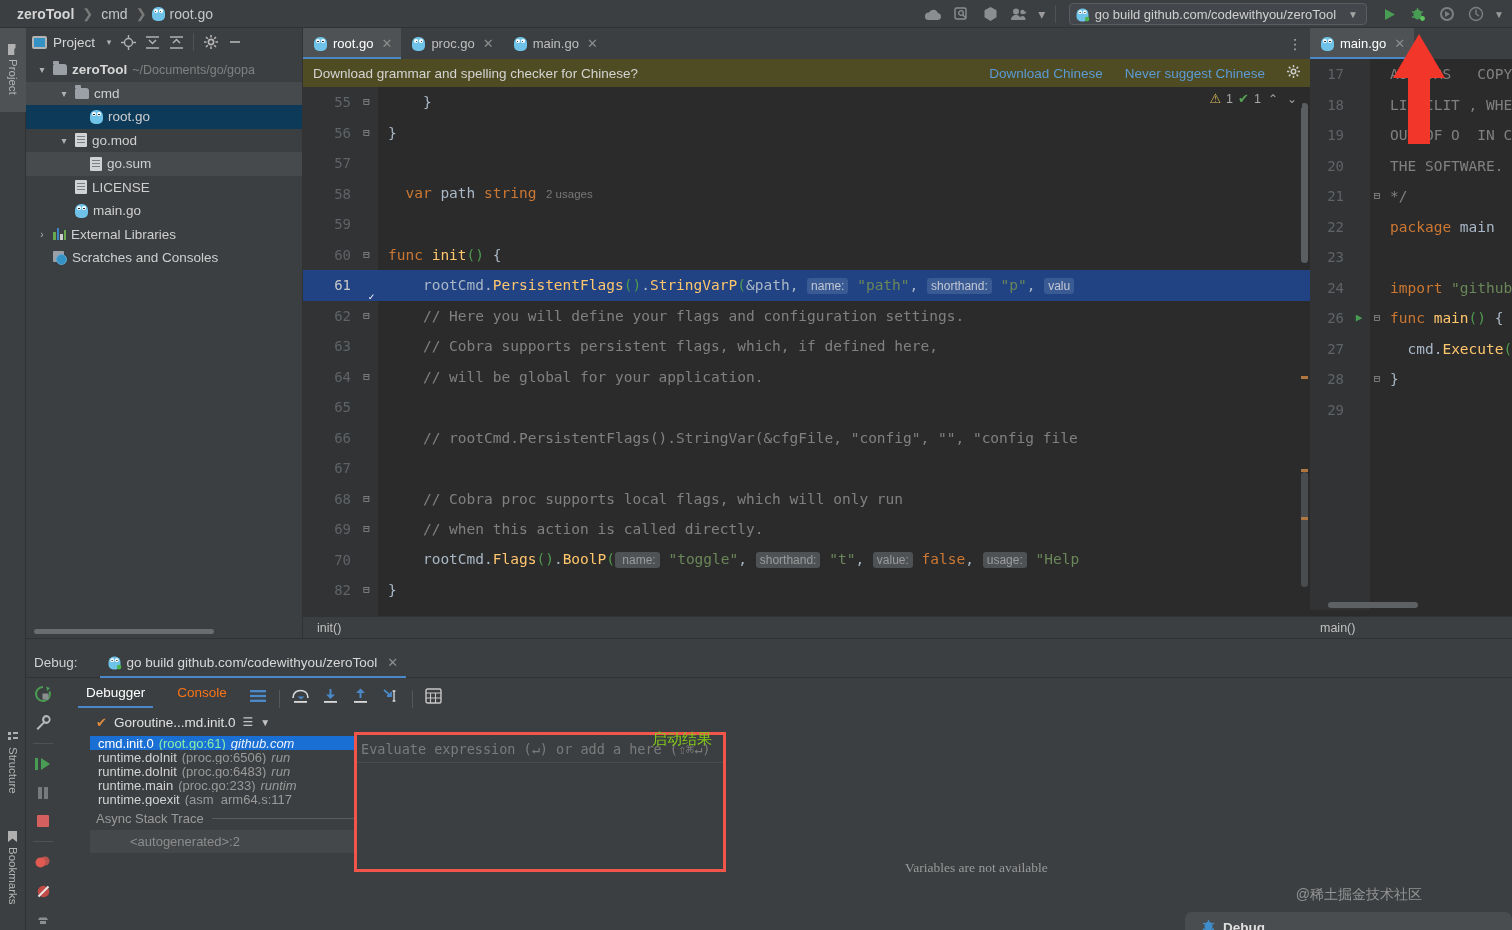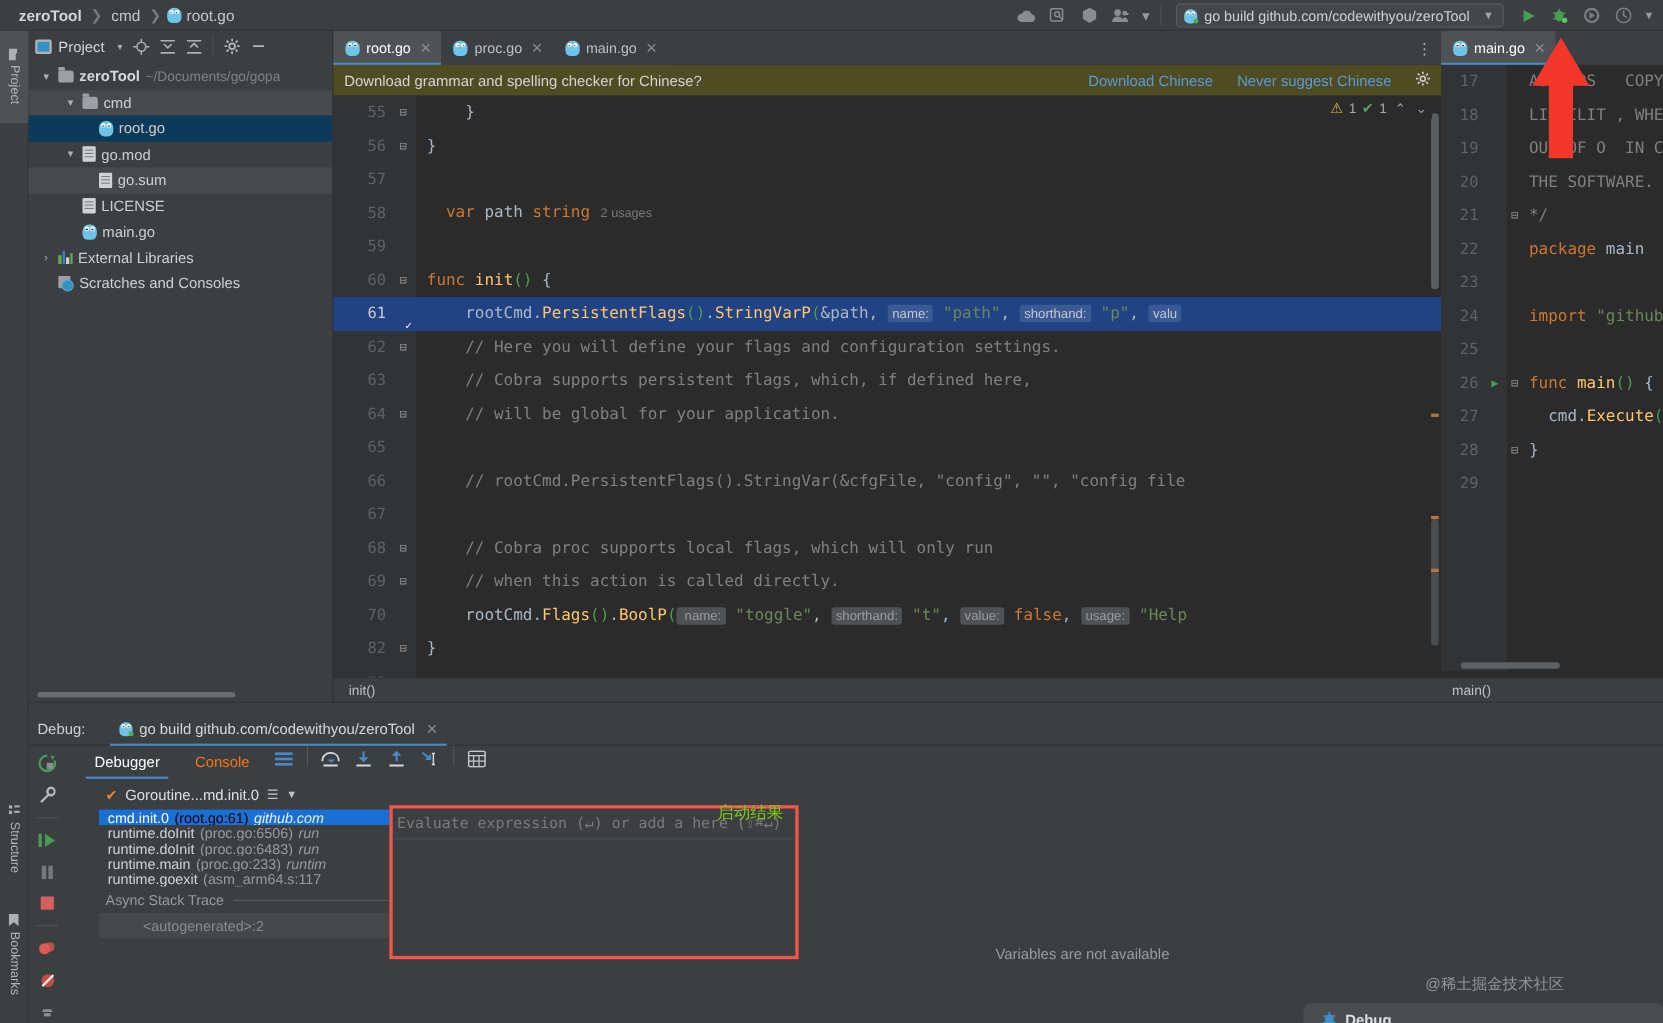--- a/index.html
+++ b/index.html
@@ -214,57 +214,57 @@
   .debug-sess .x { color: #8d8d8d; font-size: 13px; margin-left: 4px; }
 
   .debug-left-tools {
     position: absolute; left: 0px; top: 30px; width: 34px; height: 252px;
     display: flex; flex-direction: column; align-items: center; padding-top: 6px; gap: 9px;
   }
   .dt { width: 22px; height: 20px; display:flex; align-items:center; justify-content:center; }
   .dt-divider { width: 20px; height: 1px; background: #4f5254; margin: 1px 0;}
 
   .debug-body { position: absolute; left: 34px; top: 30px; width: 1452px; height: 252px; }
-  .debug-tabs { height: 30px; display: flex; align-items: flex-start; gap: 0; padding-left: 10px; }
+  .debug-tabs { height: 30px; display: flex; align-items: flex-end; gap: 0; padding-left: 10px; }
   .dtab { font-size: 13.5px; color: #f97316; padding: 0 16px; height: 30px; line-height: 30px; position: relative; }
   .dtab.active { color: #ffffff; }
   .dtab.active::after { content:""; position:absolute; left:8px; right:8px; bottom:0; height:2px; background:#4a88c7; }
   .dbtn { width: 24px; height: 24px; display:flex; align-items:center; justify-content:center; margin: 0 3px;}
   .dt-vsep { width:1px; height:18px; background:#55585a; margin: 0 6px; }
 
   .frames { position: absolute; left: 30px; top: 30px; width: 278px; height: 222px; }
   .frames-head {
     height: 28px; display: flex; align-items: center; gap: 7px; padding-left: 6px; font-size: 13.5px; color: #e0e0e0;
   }
   .frame-row {
     height: 14px; display: flex; align-items: center; padding-left: 8px; font-size: 13px;
     white-space: nowrap; overflow: hidden;
   }
   .frame-row.sel { background: #1a6fd4; color: #fff; }
   .fr-name { color: #d2d2d2; }
   .frame-row.sel .fr-name { color: #ffffff; }
   .fr-loc { color: #9a9a9a; margin-left: 5px; }
-  .frame-row.sel .fr-loc { color: #000000; }
+  .frame-row.sel .fr-loc { color: #86efac; }
   .fr-pkg { color: #9a9a9a; font-style: italic; margin-left: 5px; }
   .frame-row.sel .fr-pkg { color: #eaf1fb; font-style: italic; }
   .async-head { height: 24px; display:flex; align-items:center; gap:8px; padding-left:6px; font-size:13px; color:#9a9a9a; }
   .async-line { flex:1; height:1px; background:#5a5d5f; margin-right: 10px;}
   .autogen { height: 23px; display:flex; align-items:center; padding-left: 40px; font-size: 13px; color:#8c8c8c; background:#45484a;}
 
   .watch-box {
     position: absolute; left: 294px; top: 54px; width: 372px; height: 140px;
     border: 3px solid #f2564a; background: #3c3f41;
   }
   .watch-input {
     height: 28px; display:flex; align-items:center; padding-left: 4px;
     font-family: "DejaVu Sans Mono", monospace; font-size: 13.5px; color: #7b7b7b;
     border-bottom: 1px solid #4a4d4f; overflow:hidden; white-space:nowrap;
   }
   .annot-cn { position: absolute; left: 592px; top: 52px; font-size: 15px; color: #84cc16; font-family: "DejaVu Sans", sans-serif;}
-  .vars-msg { position: absolute; left: 845px; top: 182px; font-size: 13.5px; color: #9a9a9a; }
+  .vars-msg { position: absolute; left: 845px; top: 182px; font-size: 13.5px; color: #9a9a9a; font-family: Liberation Serif, serif; }
   .watermark { position: absolute; right: 90px; top: 208px; font-size: 14px; color: #949494; }
 
   .status-pop {
     position: absolute; left: 1159px; top: 264px; width: 327px; height: 30px;
     background: #4a4d4f; border-radius: 7px 7px 0 0; display: flex; align-items: center;
     gap: 7px; padding-left: 16px; font-size: 13.5px; color: #e0e0e0; font-weight: bold;
   }
 
   
   .bigarrow { position: absolute; left: 1390px; top: 34px; width: 58px; height: 110px; z-index: 30; }
@@ -608,21 +608,20 @@
       <div class="gutter2"></div>
       <div id="right-lines" style="position:absolute;left:0;top:0;right:0;">
           <div class="ln2"><span class="lnum2">17</span><span class="gut2b"></span><span class="gut2b" style="width:14px"><span class="fold"></span></span><span class="ctxt2"><span class="cmt">AUTHORS   COPYRIGH</span></span></div>
           <div class="ln2"><span class="lnum2">18</span><span class="gut2b"></span><span class="gut2b" style="width:14px"><span class="fold"></span></span><span class="ctxt2"><span class="cmt">LIABILIT , WHETHER</span></span></div>
           <div class="ln2"><span class="lnum2">19</span><span class="gut2b"></span><span class="gut2b" style="width:14px"><span class="fold"></span></span><span class="ctxt2"><span class="cmt">OUT OF O  IN CONNE</span></span></div>
           <div class="ln2"><span class="lnum2">20</span><span class="gut2b"></span><span class="gut2b" style="width:14px"><span class="fold"></span></span><span class="ctxt2"><span class="cmt">THE SOFTWARE.</span></span></div>
           <div class="ln2"><span class="lnum2">21</span><span class="gut2b"></span><span class="gut2b" style="width:14px"><span class="fold">⊟</span></span><span class="ctxt2"><span class="cmt">*/</span></span></div>
           <div class="ln2"><span class="lnum2">22</span><span class="gut2b"></span><span class="gut2b" style="width:14px"><span class="fold"></span></span><span class="ctxt2"><span class="kw">package </span><span class="id">main</span></span></div>
           <div class="ln2"><span class="lnum2">23</span><span class="gut2b"></span><span class="gut2b" style="width:14px"><span class="fold"></span></span><span class="ctxt2"></span></div>
           <div class="ln2"><span class="lnum2">24</span><span class="gut2b"></span><span class="gut2b" style="width:14px"><span class="fold"></span></span><span class="ctxt2"><span class="kw">import </span><span class="str">"github.com</span></span></div>
-          <div class="ln2"><span class="lnum2">25</span><span class="gut2b"></span><span class="gut2b" style="width:14px"><span class="fold"></span></span><span class="ctxt2"></span></div>
           <div class="ln2"><span class="lnum2">26</span><span class="gut2b"><span class="runarrow">▶</span></span><span class="gut2b" style="width:14px"><span class="fold">⊟</span></span><span class="ctxt2"><span class="kw">func </span><span class="fn">main</span><span class="greenparen">()</span><span class="paren"> {</span></span></div>
           <div class="ln2"><span class="lnum2">27</span><span class="gut2b"></span><span class="gut2b" style="width:14px"><span class="fold"></span></span><span class="ctxt2"><span class="id">  </span><span class="id">cmd</span><span class="paren">.</span><span class="fn">Execute</span><span class="greenparen">()</span></span></div>
           <div class="ln2"><span class="lnum2">28</span><span class="gut2b"></span><span class="gut2b" style="width:14px"><span class="fold">⊟</span></span><span class="ctxt2"><span class="paren">}</span></span></div>
           <div class="ln2"><span class="lnum2">29</span><span class="gut2b"></span><span class="gut2b" style="width:14px"><span class="fold"></span></span><span class="ctxt2"></span></div>
         </div>
       <div class="code-hscroll2"></div>
     </div>
     <div class="breadcrumb-bar2">
       <span>main()</span>
     </div>

